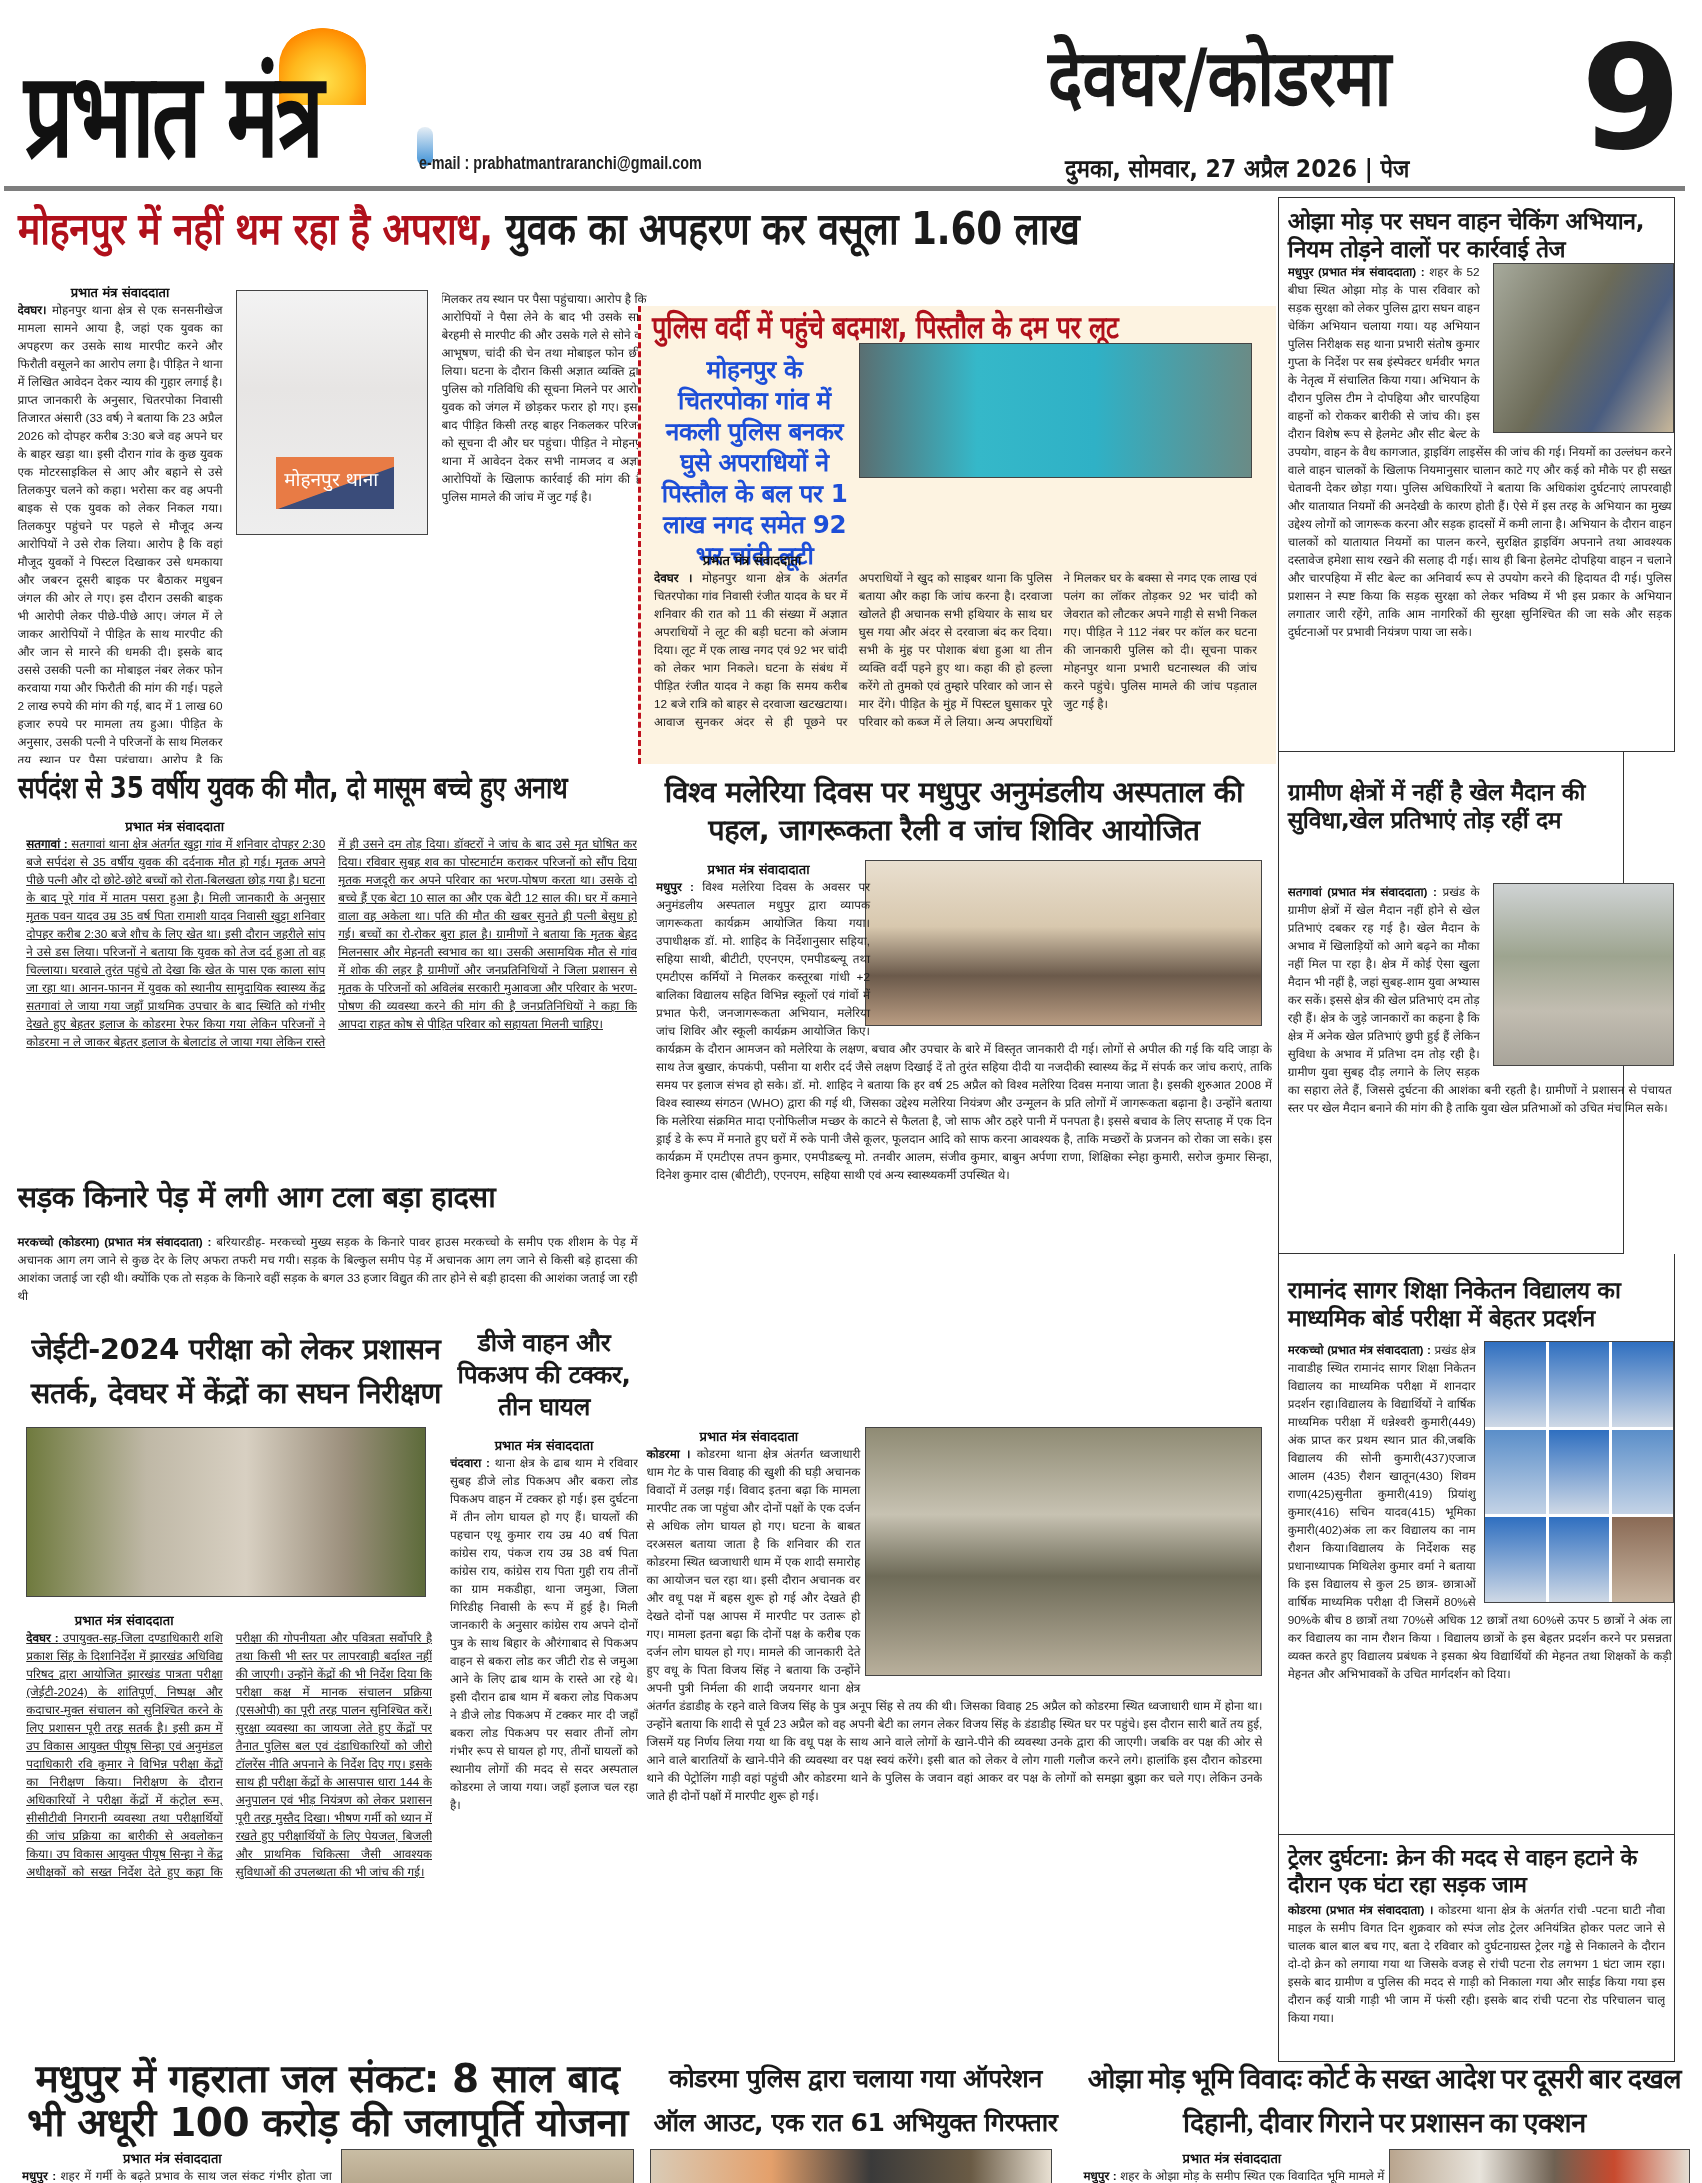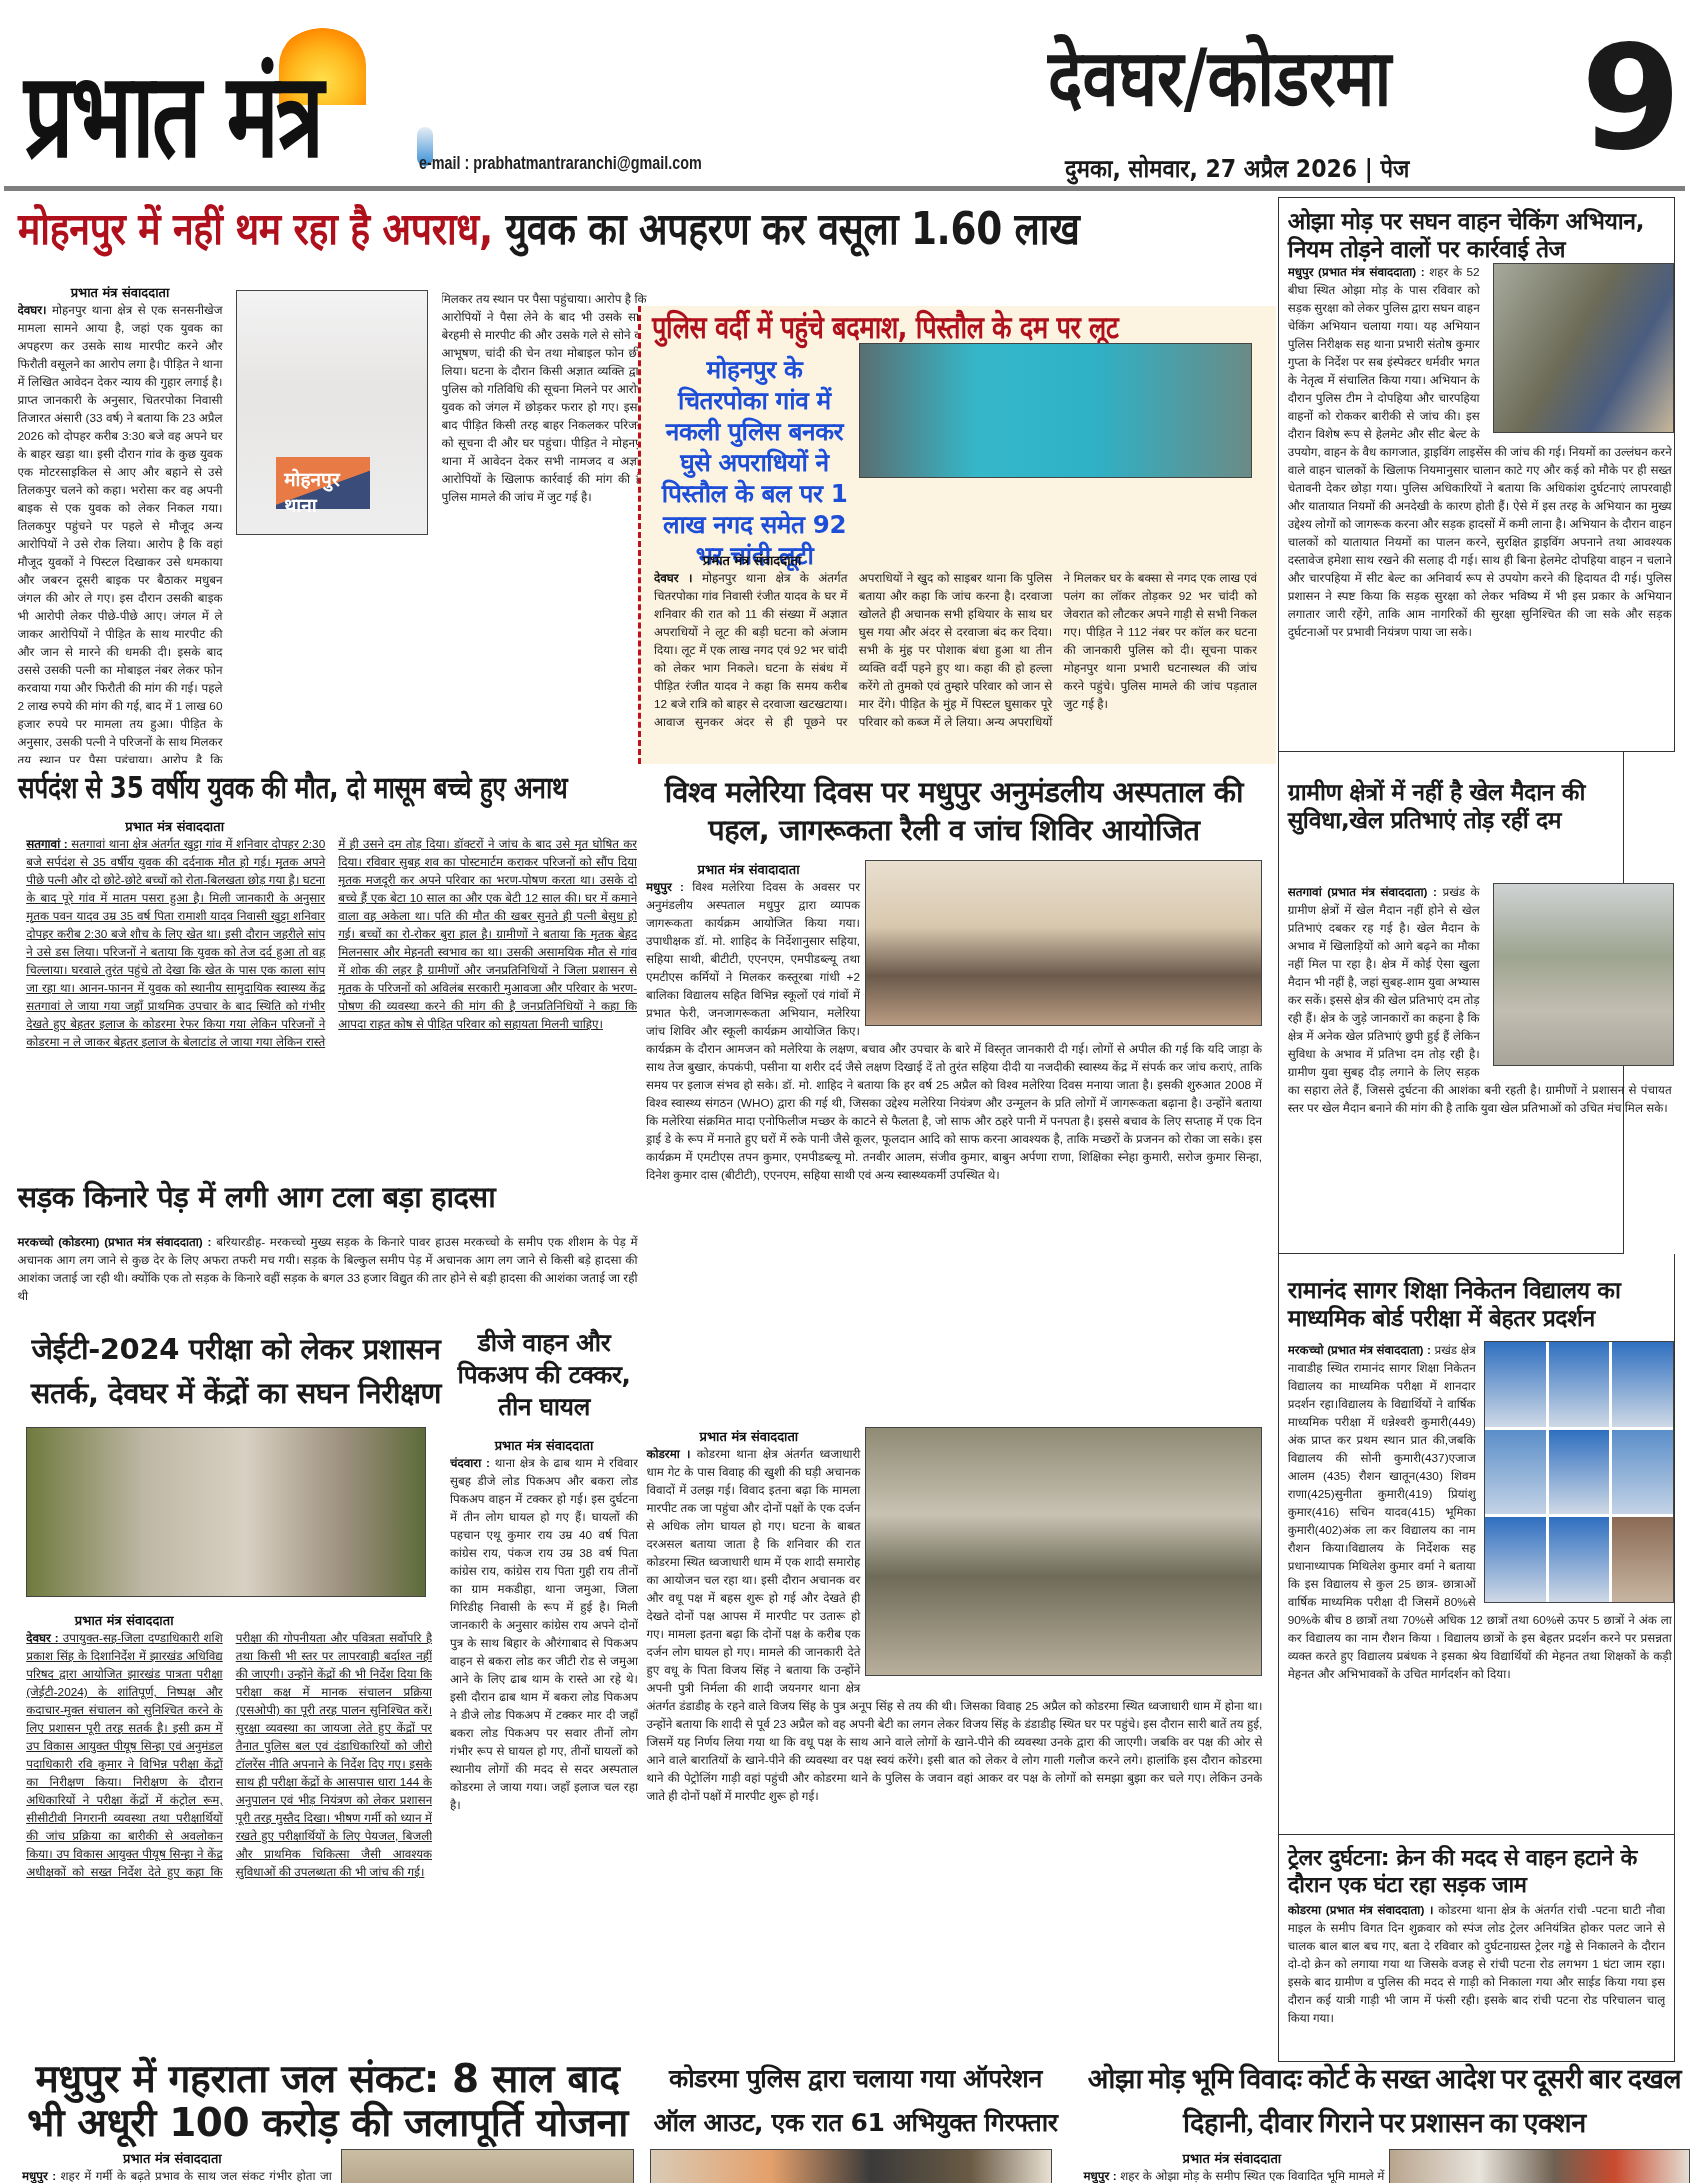--- a/index.html
+++ b/index.html
@@ -40,21 +40,21 @@
 
 <div class="abs" style="left:17.5px;top:196px;width:1249px;height:576px;">
   <div class="hl" style="font-size:44px;line-height:65px;white-space:nowrap;transform:scaleX(.85);transform-origin:left;">
     <span class="hl-red">मोहनपुर में नहीं थम रहा है अपराध,</span><span> युवक का अपहरण कर वसूला 1.60 लाख</span>
   </div>
   <div class="abs" style="left:0;top:87px;width:205px;height:480px;overflow:hidden;">
     <div class="byline">प्रभात मंत्र संवाददाता</div>
     <div class="body"><b>देवघर।</b> <span>मोहनपुर थाना क्षेत्र से एक सनसनीखेज मामला सामने आया है, जहां एक युवक का अपहरण कर उसके साथ मारपीट करने और फिरौती वसूलने का आरोप लगा है। पीड़ित ने थाना में लिखित आवेदन देकर न्याय की गुहार लगाई है। प्राप्त जानकारी के अनुसार, चितरपोका निवासी तिजारत अंसारी (33 वर्ष) ने बताया कि 23 अप्रैल 2026 को दोपहर करीब 3:30 बजे वह अपने घर के बाहर खड़ा था। इसी दौरान गांव के कुछ युवक एक मोटरसाइकिल से आए और बहाने से उसे तिलकपुर चलने को कहा। भरोसा कर वह अपनी बाइक से एक युवक को लेकर निकल गया। तिलकपुर पहुंचने पर पहले से मौजूद अन्य आरोपियों ने उसे रोक लिया। आरोप है कि वहां मौजूद युवकों ने पिस्टल दिखाकर उसे धमकाया और जबरन दूसरी बाइक पर बैठाकर मधुबन जंगल की ओर ले गए। इस दौरान उसकी बाइक भी आरोपी लेकर पीछे-पीछे आए। जंगल में ले जाकर आरोपियों ने पीड़ित के साथ मारपीट की और जान से मारने की धमकी दी। इसके बाद उससे उसकी पत्नी का मोबाइल नंबर लेकर फोन करवाया गया और फिरौती की मांग की गई। पहले 2 लाख रुपये की मांग की गई, बाद में 1 लाख 60 हजार रुपये पर मामला तय हुआ। पीड़ित के अनुसार, उसकी पत्नी ने परिजनों के साथ मिलकर तय स्थान पर पैसा पहुंचाया। आरोप है कि आरोपियों ने पैसा लेने के बाद भी उसके साथ बेरहमी से मारपीट की और उसके गले से सोने का आभूषण, चांदी की चेन तथा मोबाइल फोन छीन लिया। घटना के दौरान किसी अज्ञात व्यक्ति द्वारा पुलिस को गतिविधि की सूचना मिलने पर आरोपी युवक को जंगल में छोड़कर फरार हो गए। इसके बाद पीड़ित किसी तरह बाहर निकलकर परिजनों को सूचना दी और घर पहुंचा। पीड़ित ने मोहनपुर थाना में आवेदन देकर सभी नामजद व अज्ञात आरोपियों के खिलाफ कार्रवाई की मांग की है। पुलिस मामले की जांच में जुट गई है।</span></div>
   </div>
   <div class="abs photo" style="left:218px;top:94px;width:192px;height:245px;background:linear-gradient(180deg,#f3f3f3 0%,#e7e5e4 40%,#eee 100%);">
-    <div class="abs" style="left:39px;top:166px;width:94px;height:52px;background:linear-gradient(160deg,#e87b45 55%,#3a4c7a 56%);color:#fff;font-weight:bold;font-size:19px;padding:8.7px;">मोहनपुर थाना</div>
+    <div class="abs" style="left:39px;top:166px;width:118px;height:52px;background:linear-gradient(160deg,#e87b45 55%,#3a4c7a 56%);color:#fff;font-weight:normal;font-size:19px;padding:8.7px;">मोहनपुर थाना</div>
   </div>
   <div class="abs" style="left:424px;top:94px;width:205px;height:476px;overflow:hidden;">
     <div class="body" style="text-indent:-4803px;">मोहनपुर थाना क्षेत्र से एक सनसनीखेज मामला सामने आया है, जहां एक युवक का अपहरण कर उसके साथ मारपीट करने और फिरौती वसूलने का आरोप लगा है। पीड़ित ने थाना में लिखित आवेदन देकर न्याय की गुहार लगाई है। प्राप्त जानकारी के अनुसार, चितरपोका निवासी तिजारत अंसारी (33 वर्ष) ने बताया कि 23 अप्रैल 2026 को दोपहर करीब 3:30 बजे वह अपने घर के बाहर खड़ा था। इसी दौरान गांव के कुछ युवक एक मोटरसाइकिल से आए और बहाने से उसे तिलकपुर चलने को कहा। भरोसा कर वह अपनी बाइक से एक युवक को लेकर निकल गया। तिलकपुर पहुंचने पर पहले से मौजूद अन्य आरोपियों ने उसे रोक लिया। आरोप है कि वहां मौजूद युवकों ने पिस्टल दिखाकर उसे धमकाया और जबरन दूसरी बाइक पर बैठाकर मधुबन जंगल की ओर ले गए। इस दौरान उसकी बाइक भी आरोपी लेकर पीछे-पीछे आए। जंगल में ले जाकर आरोपियों ने पीड़ित के साथ मारपीट की और जान से मारने की धमकी दी। इसके बाद उससे उसकी पत्नी का मोबाइल नंबर लेकर फोन करवाया गया और फिरौती की मांग की गई। पहले 2 लाख रुपये की मांग की गई, बाद में 1 लाख 60 हजार रुपये पर मामला तय हुआ। पीड़ित के अनुसार, उसकी पत्नी ने परिजनों के साथ मिलकर तय स्थान पर पैसा पहुंचाया। आरोप है कि आरोपियों ने पैसा लेने के बाद भी उसके साथ बेरहमी से मारपीट की और उसके गले से सोने का आभूषण, चांदी की चेन तथा मोबाइल फोन छीन लिया। घटना के दौरान किसी अज्ञात व्यक्ति द्वारा पुलिस को गतिविधि की सूचना मिलने पर आरोपी युवक को जंगल में छोड़कर फरार हो गए। इसके बाद पीड़ित किसी तरह बाहर निकलकर परिजनों को सूचना दी और घर पहुंचा। पीड़ित ने मोहनपुर थाना में आवेदन देकर सभी नामजद व अज्ञात आरोपियों के खिलाफ कार्रवाई की मांग की है। पुलिस मामले की जांच में जुट गई है।</div>
   </div>
 </div>
 
 <div class="abs cream dash-red" style="left:638px;top:306px;width:638px;height:458px;padding:1.7px 10.5px;">
   <div class="hl hl-red" style="font-size:31px;white-space:nowrap;transform:scaleX(.82);transform-origin:left;">पुलिस वर्दी में पहुंचे बदमाश, पिस्तौल के दम पर लूट</div>
   <div class="abs hl" style="left:17.5px;top:48px;width:192px;font-size:24.5px;line-height:31px;color:#1d4ed8;text-align:center;">मोहनपुर के चितरपोका गांव में नकली पुलिस बनकर घुसे अपराधियों ने पिस्तौल के बल पर 1 लाख नगद समेत 92 भर चांदी लूटी</div>
   <div class="abs photo" style="left:218px;top:37px;width:393px;height:135px;background:linear-gradient(90deg,#5a6f72 0%,#35b8c9 30%,#2fb1c6 60%,#6a8b86 100%);"></div>
@@ -82,21 +82,21 @@
 </div>
 
 <div class="abs" style="left:17.5px;top:1179px;width:620px;height:131px;">
   <div class="hl" style="font-size:29px;">सड़क किनारे पेड़ में लगी आग टला बड़ा हादसा</div>
   <div class="body" style="margin-top:17.5px;"><b>मरकच्चो (कोडरमा) (प्रभात मंत्र संवाददाता) :</b> <span>बरियारडीह- मरकच्चो मुख्य सड़क के किनारे पावर हाउस मरकच्चो के समीप एक शीशम के पेड़ में अचानक आग लग जाने से कुछ देर के लिए अफरा तफरी मच गयी। सड़क के बिल्कुल समीप पेड़ में अचानक आग लग जाने से किसी बड़े हादसा की आशंका जताई जा रही थी। क्योंकि एक तो सड़क के किनारे वहीं सड़क के बगल 33 हजार विद्युत की तार होने से बड़ी हादसा की आशंका जताई जा रही थी</span></div>
 </div>
 
 <div class="abs" style="left:642px;top:773px;width:624px;height:472px;">
   <div class="hl" style="font-size:29px;line-height:38px;text-align:center;">विश्व मलेरिया दिवस पर मधुपुर अनुमंडलीय अस्पताल की पहल, जागरूकता रैली व जांच शिविर आयोजित</div>
   <div class="abs photo" style="left:223px;top:87px;width:397px;height:166px;background:linear-gradient(180deg,#e9dfcf 0%,#d8c8ae 40%,#6b5a4b 70%,#b99c82 100%);"></div>
-  <div class="abs" style="left:4px;top:87px;width:616px;height:380px;overflow:hidden;">
+  <div class="abs" style="left:14px;top:87px;width:616px;height:380px;overflow:hidden;">
     <div style="float:right;width:402px;height:175px;"></div>
     <div class="byline" style="width:205px;">प्रभात मंत्र संवादादाता</div>
     <div class="body"><b>मधुपुर :</b> <span>विश्व मलेरिया दिवस के अवसर पर अनुमंडलीय अस्पताल मधुपुर द्वारा व्यापक जागरूकता कार्यक्रम आयोजित किया गया। उपाधीक्षक डॉ. मो. शाहिद के निर्देशानुसार सहिया, सहिया साथी, बीटीटी, एएनएम, एमपीडब्ल्यू तथा एमटीएस कर्मियों ने मिलकर कस्तूरबा गांधी +2 बालिका विद्यालय सहित विभिन्न स्कूलों एवं गांवों में प्रभात फेरी, जनजागरूकता अभियान, मलेरिया जांच शिविर और स्कूली कार्यक्रम आयोजित किए। कार्यक्रम के दौरान आमजन को मलेरिया के लक्षण, बचाव और उपचार के बारे में विस्तृत जानकारी दी गई। लोगों से अपील की गई कि यदि जाड़ा के साथ तेज बुखार, कंपकंपी, पसीना या शरीर दर्द जैसे लक्षण दिखाई दें तो तुरंत सहिया दीदी या नजदीकी स्वास्थ्य केंद्र में संपर्क कर जांच कराएं, ताकि समय पर इलाज संभव हो सके। डॉ. मो. शाहिद ने बताया कि हर वर्ष 25 अप्रैल को विश्व मलेरिया दिवस मनाया जाता है। इसकी शुरुआत 2008 में विश्व स्वास्थ्य संगठन (WHO) द्वारा की गई थी, जिसका उद्देश्य मलेरिया नियंत्रण और उन्मूलन के प्रति लोगों में जागरूकता बढ़ाना है। उन्होंने बताया कि मलेरिया संक्रमित मादा एनोफिलीज मच्छर के काटने से फैलता है, जो साफ और ठहरे पानी में पनपता है। इससे बचाव के लिए सप्ताह में एक दिन ड्राई डे के रूप में मनाते हुए घरों में रुके पानी जैसे कूलर, फूलदान आदि को साफ करना आवश्यक है, ताकि मच्छरों के प्रजनन को रोका जा सके। इस कार्यक्रम में एमटीएस तपन कुमार, एमपीडब्ल्यू मो. तनवीर आलम, संजीव कुमार, बाबुन अर्पणा राणा, शिक्षिका स्नेहा कुमारी, सरोज कुमार सिन्हा, दिनेश कुमार दास (बीटीटी), एएनएम, सहिया साथी एवं अन्य स्वास्थ्यकर्मी उपस्थित थे।</span></div>
   </div>
 </div>
 
 <div class="abs box" style="left:1278px;top:752px;width:346px;height:502px;padding:8.7px;border-top:none;">
   <div class="hl" style="font-size:23px;line-height:28px;margin-top:17.5px;">ग्रामीण क्षेत्रों में नहीं है खेल मैदान की सुविधा,खेल प्रतिभाएं तोड़ रहीं दम</div>
   <div class="abs photo" style="left:214px;top:131px;width:181px;height:183px;background:linear-gradient(180deg,#cfd3d4 0%,#9da48f 40%,#c2bdb1 70%,#a8a49a 100%);"></div>
   <div class="abs body" style="left:8.7px;top:131px;width:384px;height:358px;overflow:hidden;">

